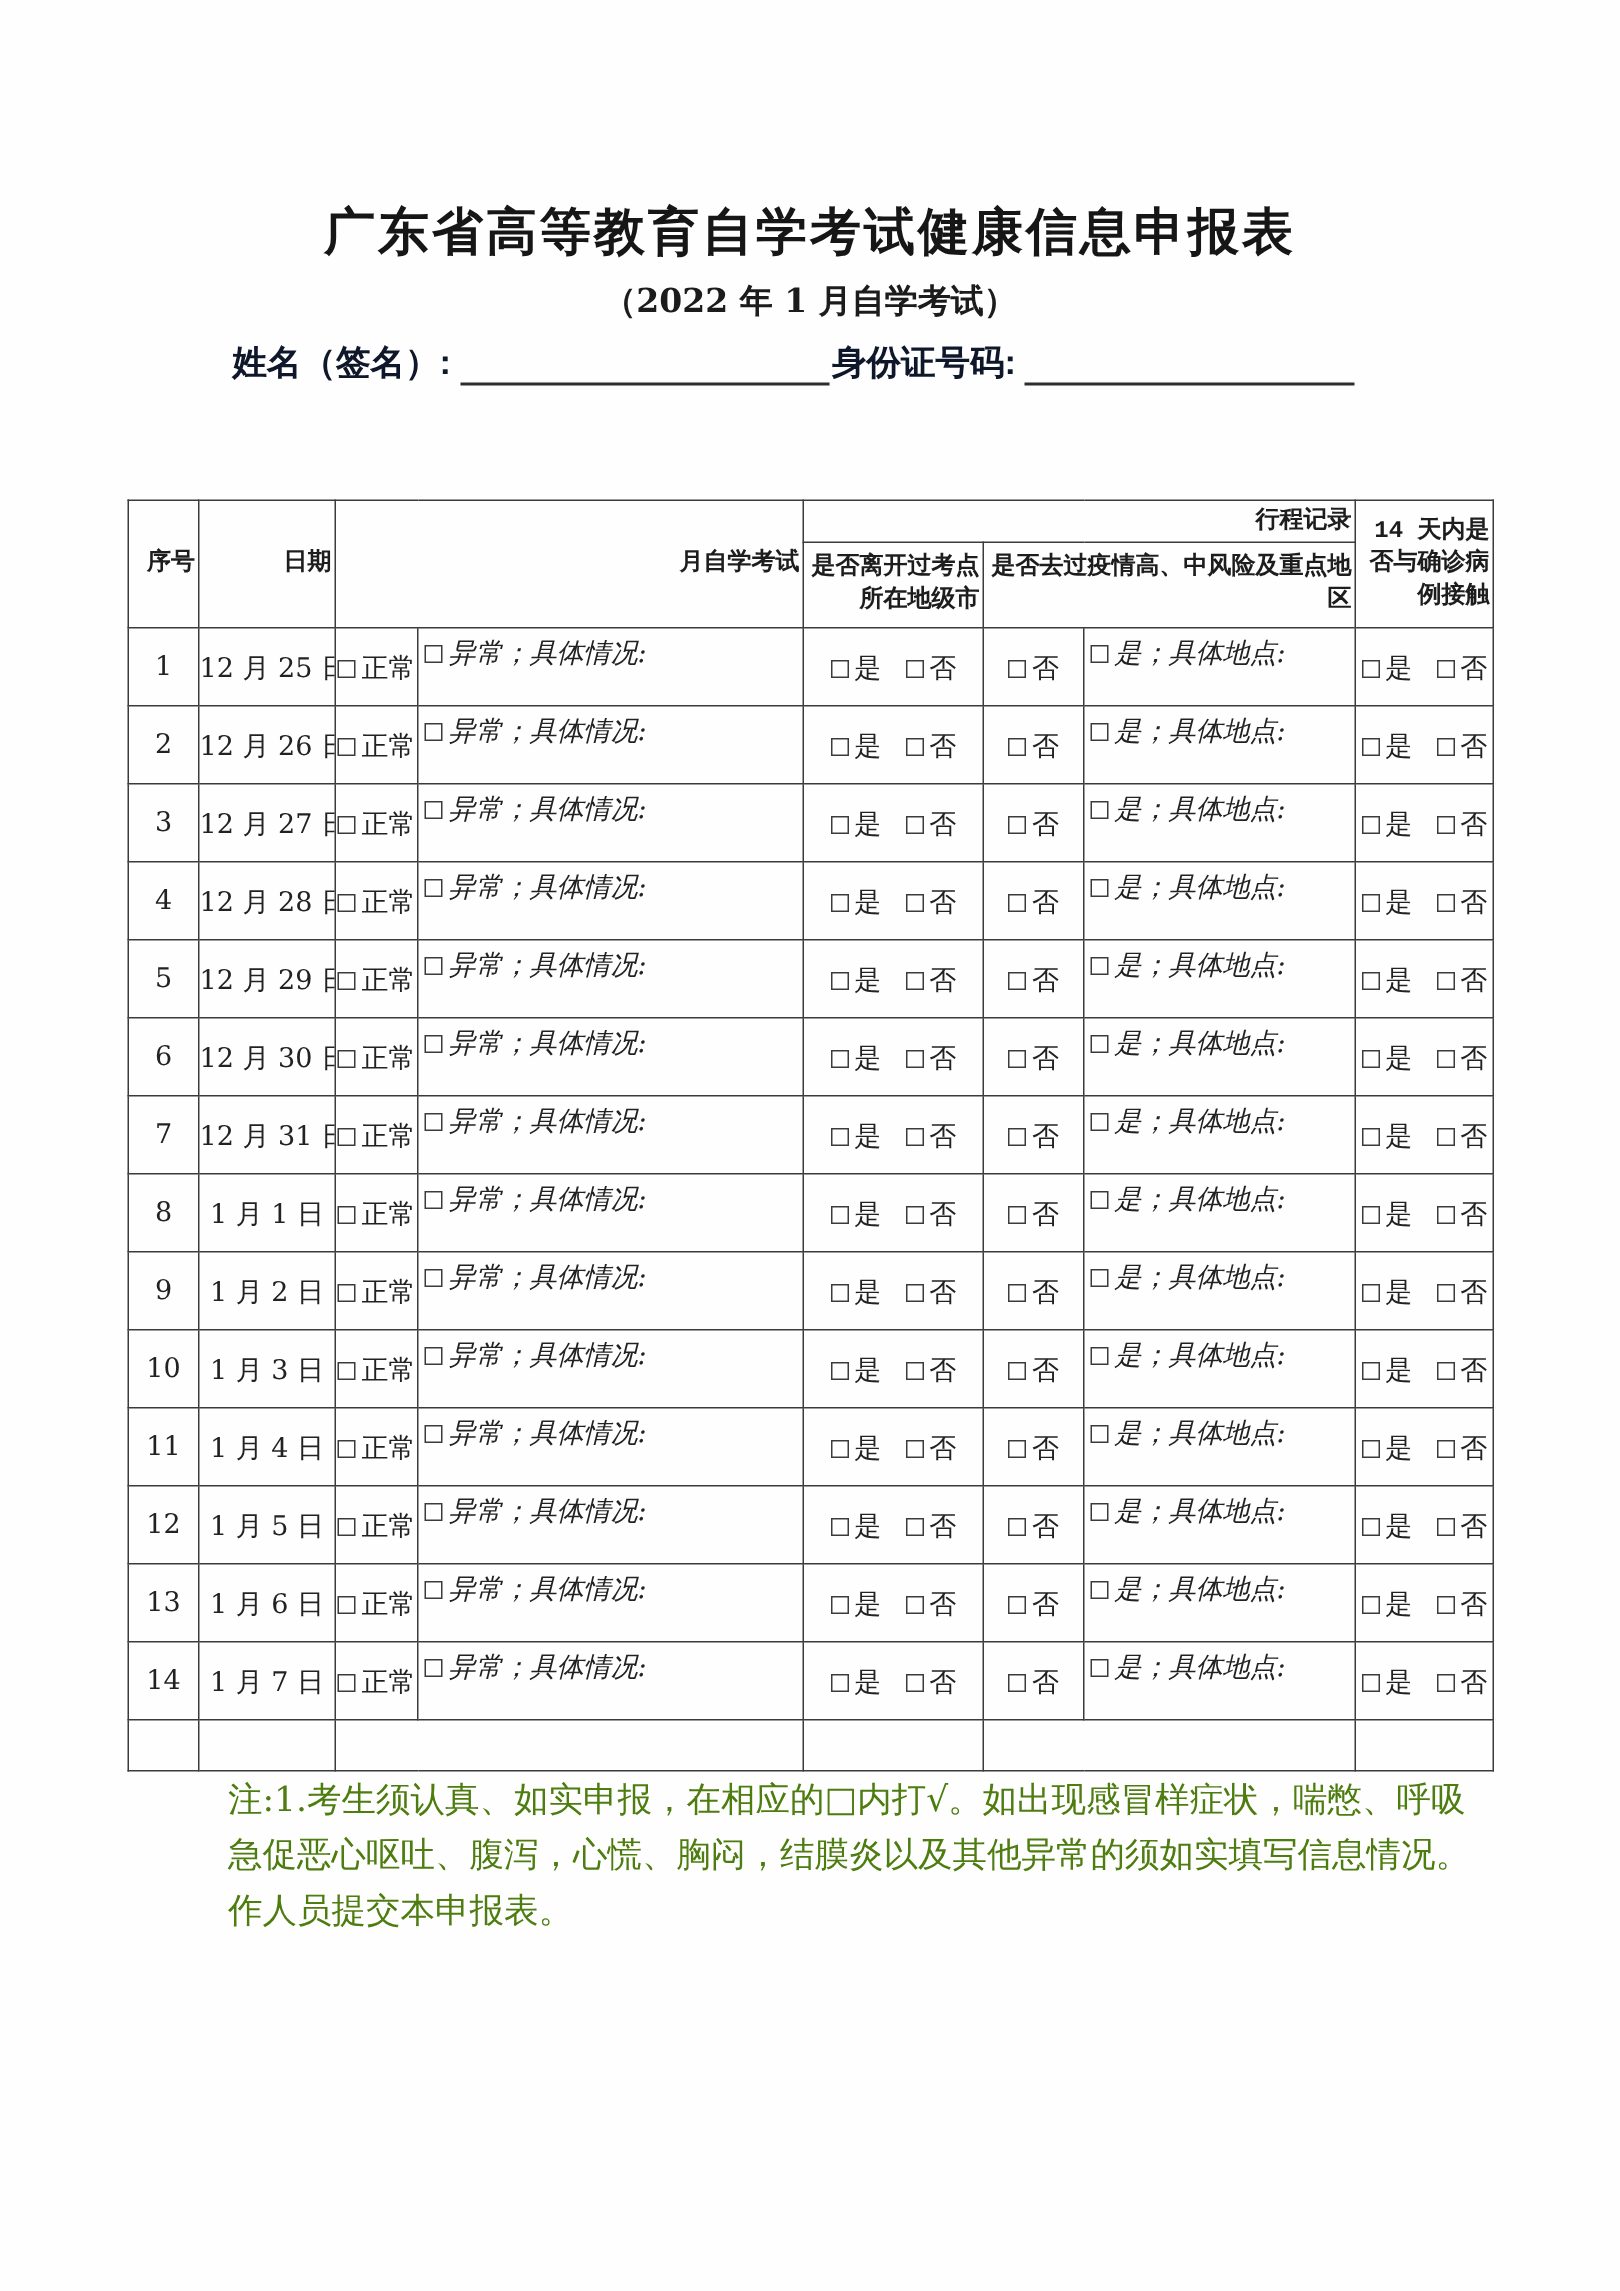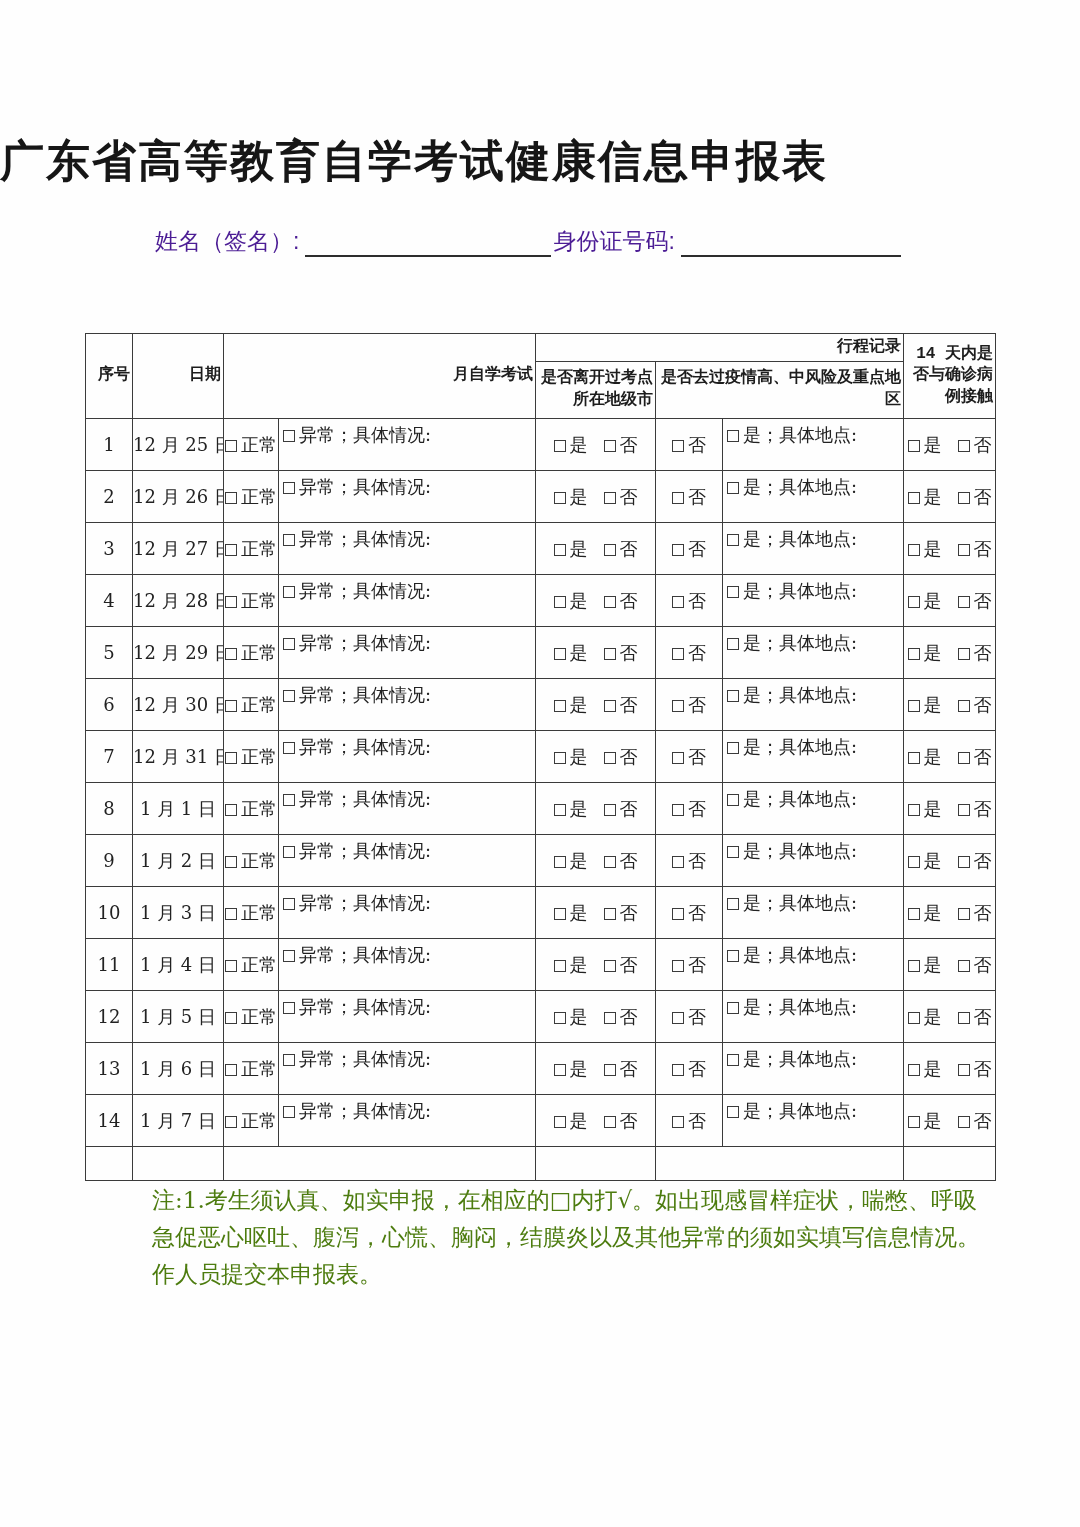--- a/index.html
+++ b/index.html
@@ -5,31 +5,31 @@
   * { margin:0; padding:0; box-sizing:border-box; }
   body { background:#ffffff; }
   .page {
     position:relative; width:1080px; height:1527px; margin:0 auto;
     background:#fefefe; color:#1f1f1f;
     font-family:"DejaVu Serif","Liberation Serif",serif;
     overflow:hidden;
   }
   .title {
     position:absolute; top:132px; left:0; width:100%;
-    font-size:44px; font-weight:bold; letter-spacing:2px;
+    text-align:center; font-size:34px; font-weight:bold; letter-spacing:2px;
     color:#161616;
   }
   .subtitle {
     position:absolute; top:186px; left:0; width:100%;
     text-align:center; font-size:22px; font-weight:600; color:#1c1c1c;
   }
   .form-row {
     position:absolute; left:155px; width:770px;
     display:flex; align-items:flex-end;
-    font-size:23px; font-weight:normal; color:#4c1d95;
+    font-size:23px; font-weight:bold; color:#0f172a;
     font-family:"Liberation Sans","DejaVu Sans",sans-serif;
   }
   .form-row.r1 { top:226px; }
   .form-row.r2 { top:279px; }
   .blank {
     display:inline-block; height:28px;
     border-bottom:2px solid #2d2d2d; margin-left:6px;
   }
   .blank.w1 { width:246px; margin-right:2px; }
   .blank.w2 { width:220px; }
@@ -51,21 +51,21 @@
     font-weight:bold; font-size:16px; line-height:1.35;
     text-align:right; vertical-align:middle; padding:0 2px;
     color:#1d1d1d;
   }
   thead tr.hr1 { height:28px; }
   thead tr.hr2 { height:57px; }
   tbody tr.data-row { height:52px; }
   tbody tr.empty-row { height:34px; }
   td { font-size:18px; }
   td.c { text-align:center; vertical-align:middle; white-space:nowrap; }
-  td.top { text-align:left; vertical-align:top; padding:4px 2px 0 4px; white-space:nowrap; }
+  td.top { text-align:left; vertical-align:top; padding:4px 2px 0 4px; white-space:nowrap;font-style:italic; }
   .cb {
     display:inline-block; width:12px; height:12px;
     border:1.5px solid #3b3b3b; margin-right:4px; vertical-align:-1px;
     background:transparent;
   }
   .opt { white-space:nowrap; }
   .opt + .opt { margin-left:16px; }
 
   .notes {
     position:absolute; left:152px; top:1182px; width:800px;
@@ -73,20 +73,21 @@
   }
   .notes .line { white-space:nowrap; }
   .notes .indent { padding-left:46px; }
 </style>
 </head>
 <body>
 
 <div class="page">
 
   <div class="title">广东省高等教育自学考试健康信息申报表</div>
+  <div class="subtitle">（2022 年 1 月自学考试）</div>
 
   <div class="form-row r1">
     <span>姓名（签名）:</span>
     <span class="blank w1"></span>
     <span>身份证号码:</span>
     <span class="blank w2"></span>
   </div>
 
 
   <table class="health">

